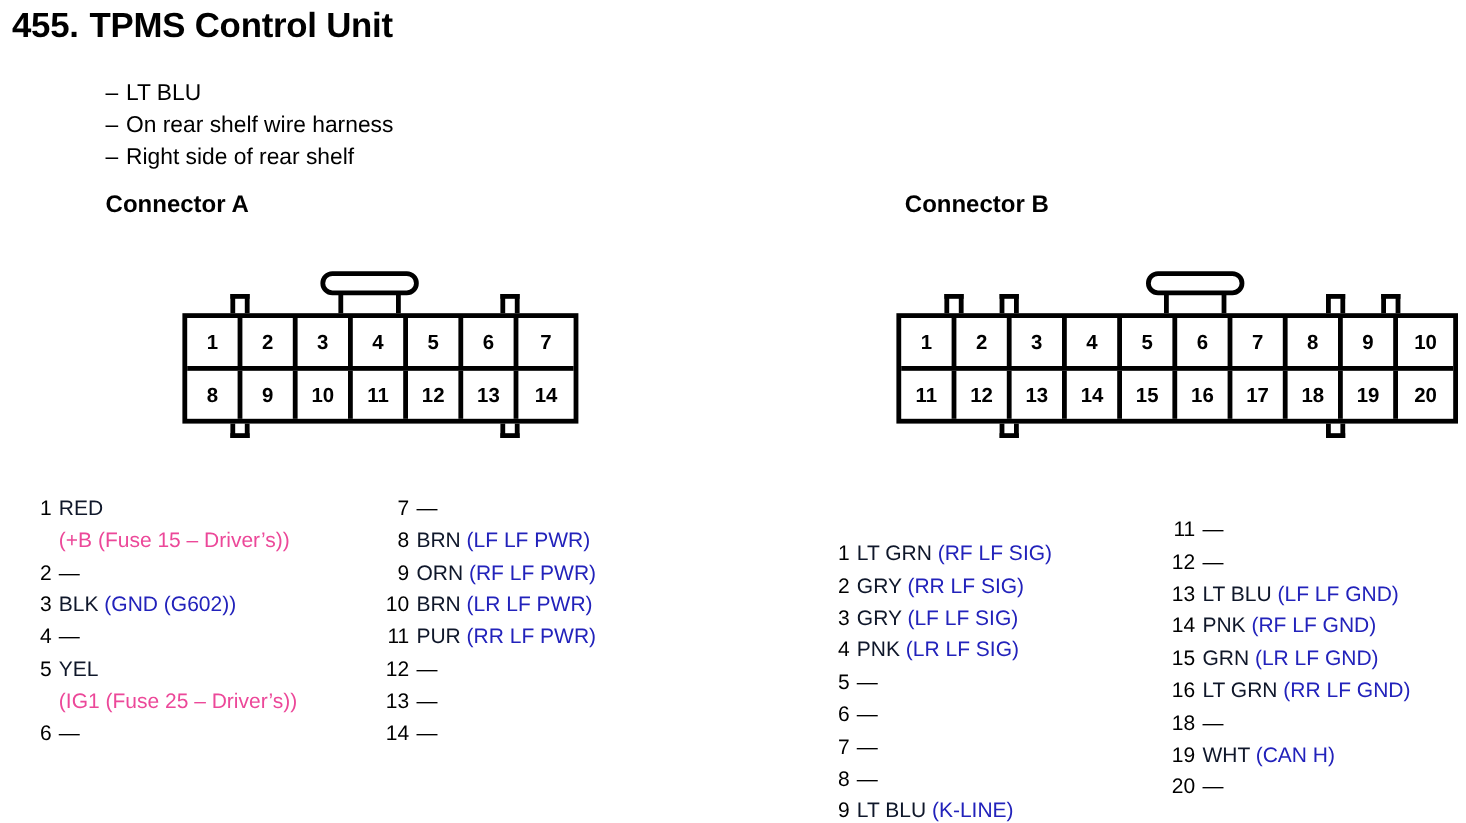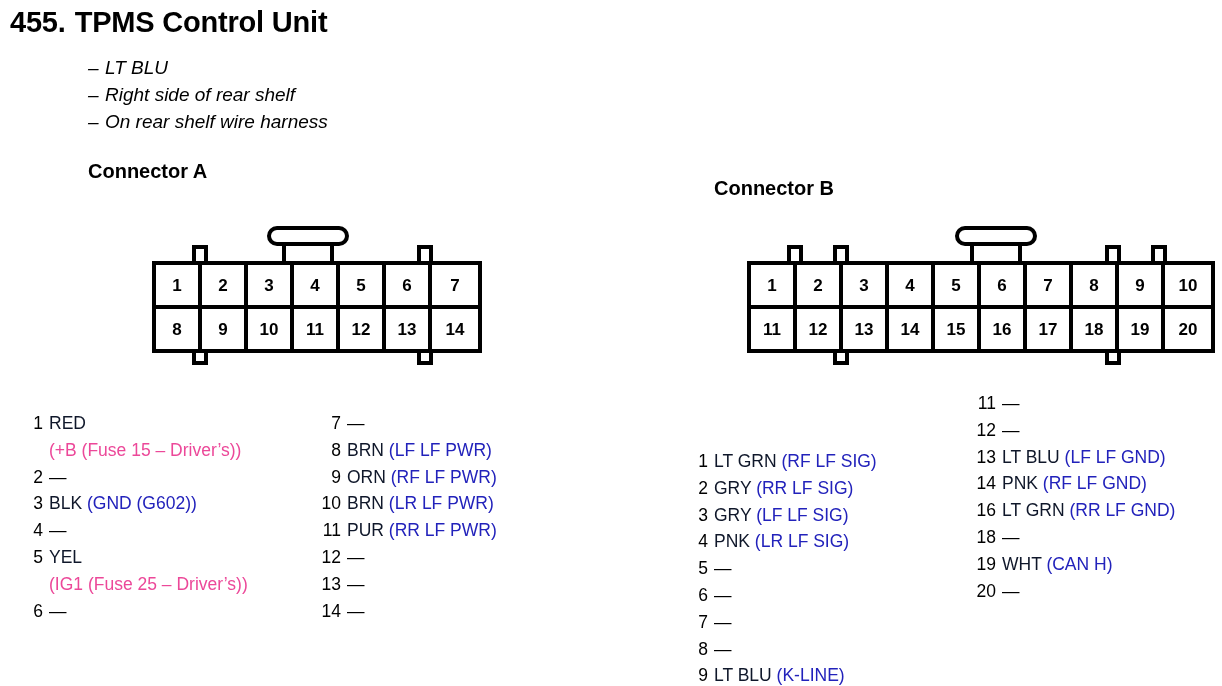--- a/index.html
+++ b/index.html
@@ -22,37 +22,36 @@
     font-size: 29px;
     font-weight: bold;
     letter-spacing: -0.2px;
     white-space: nowrap;
   }
   #page-title .num { margin-right: 9px; }
 
   #subtitle-list {
     position: absolute;
     left: 88px;
-    top: 54px;
+    top: 64px;
     font-size: 19px;
     line-height: 27px;
-    font-style: italic;
   }
   #subtitle-list .bullet-line { white-space: nowrap; }
   #subtitle-list .dash { display: inline-block; width: 17px; }
 
   
   .connector-heading {
     position: absolute;
     font-size: 20px;
     font-weight: bold;
     white-space: nowrap;
   }
   #heading-a { left: 88px; top: 160px; }
-  #heading-b { left: 714px; top: 160px; margin-top: 17px; }
+  #heading-b { left: 754px; top: 160px; }
 
   
   .connector-figure { position: absolute; }
   #figure-a { left: 148px; top: 226px; }
   #figure-b { left: 743px; top: 226px; }
 
   .conn-body {
     position: absolute;
     left: 4px;
     top: 35px;
@@ -119,21 +118,21 @@
 
   
   .pin-list {
     position: absolute;
     font-size: 17.5px;
     line-height: 26.8px;
   }
   #pins-a-1 { left: 22px; top: 410px; }
   #pins-a-2 { left: 320px; top: 410px; }
   #pins-b-1 { left: 687px; top: 410px; margin-top: 38px; }
-  #pins-b-2 { left: 975px; top: 390px; }
+  #pins-b-2 { left: 975px; top: 428px; }
 
   .pin-row { white-space: nowrap; }
   .pin-num {
     display: inline-block;
     width: 21px;
     text-align: right;
     margin-right: 6px;
   }
   .pin-color { color: #0f172a; }
   .pin-desc { color: #2222bb; }
@@ -148,22 +147,22 @@
 <body>
 
 <div id="title-block">
   <div id="page-title">
     <span class="num">455.</span><span>TPMS Control Unit</span>
   </div>
 </div>
 
 <div id="subtitle-list">
   <div class="bullet-line"><span class="dash">–</span><span>LT BLU</span></div>
+  <div class="bullet-line"><span class="dash">–</span><span>On rear shelf wire harness</span></div>
   <div class="bullet-line"><span class="dash">–</span><span>Right side of rear shelf</span></div>
-  <div class="bullet-line"><span class="dash">–</span><span>On rear shelf wire harness</span></div>
 </div>
 
 <div id="heading-a" class="connector-heading">Connector A</div>
 <div id="heading-b" class="connector-heading">Connector B</div>
 
 <div id="figure-a" class="connector-figure">
   <div class="conn-body">
     <div class="conn-row row-top">
         <div class="conn-cell">1</div>
         <div class="conn-cell">2</div>
@@ -262,17 +261,18 @@
     <div class="pin-row"><span class="pin-num">7</span><span class="pin-empty">—</span></div>
     <div class="pin-row"><span class="pin-num">8</span><span class="pin-empty">—</span></div>
     <div class="pin-row"><span class="pin-num">9</span><span class="pin-color">LT BLU</span><span class="pin-desc"> (K-LINE)</span></div>
     <div class="pin-row"><span class="pin-num">10</span><span class="pin-color">RED</span><span class="pin-desc"> (CAN L)</span></div>
   </div>
 <div id="pins-b-2" class="pin-list">
     <div class="pin-row"><span class="pin-num">11</span><span class="pin-empty">—</span></div>
     <div class="pin-row"><span class="pin-num">12</span><span class="pin-empty">—</span></div>
     <div class="pin-row"><span class="pin-num">13</span><span class="pin-color">LT BLU</span><span class="pin-desc"> (LF LF GND)</span></div>
     <div class="pin-row"><span class="pin-num">14</span><span class="pin-color">PNK</span><span class="pin-desc"> (RF LF GND)</span></div>
+    <div class="pin-row"><span class="pin-num">15</span><span class="pin-color">GRN</span><span class="pin-desc"> (LR LF GND)</span></div>
     <div class="pin-row"><span class="pin-num">16</span><span class="pin-color">LT GRN</span><span class="pin-desc"> (RR LF GND)</span></div>
     <div class="pin-row"><span class="pin-num">18</span><span class="pin-empty">—</span></div>
     <div class="pin-row"><span class="pin-num">19</span><span class="pin-color">WHT</span><span class="pin-desc"> (CAN H)</span></div>
     <div class="pin-row"><span class="pin-num">20</span><span class="pin-empty">—</span></div>
   </div>
 
 </body></html>

